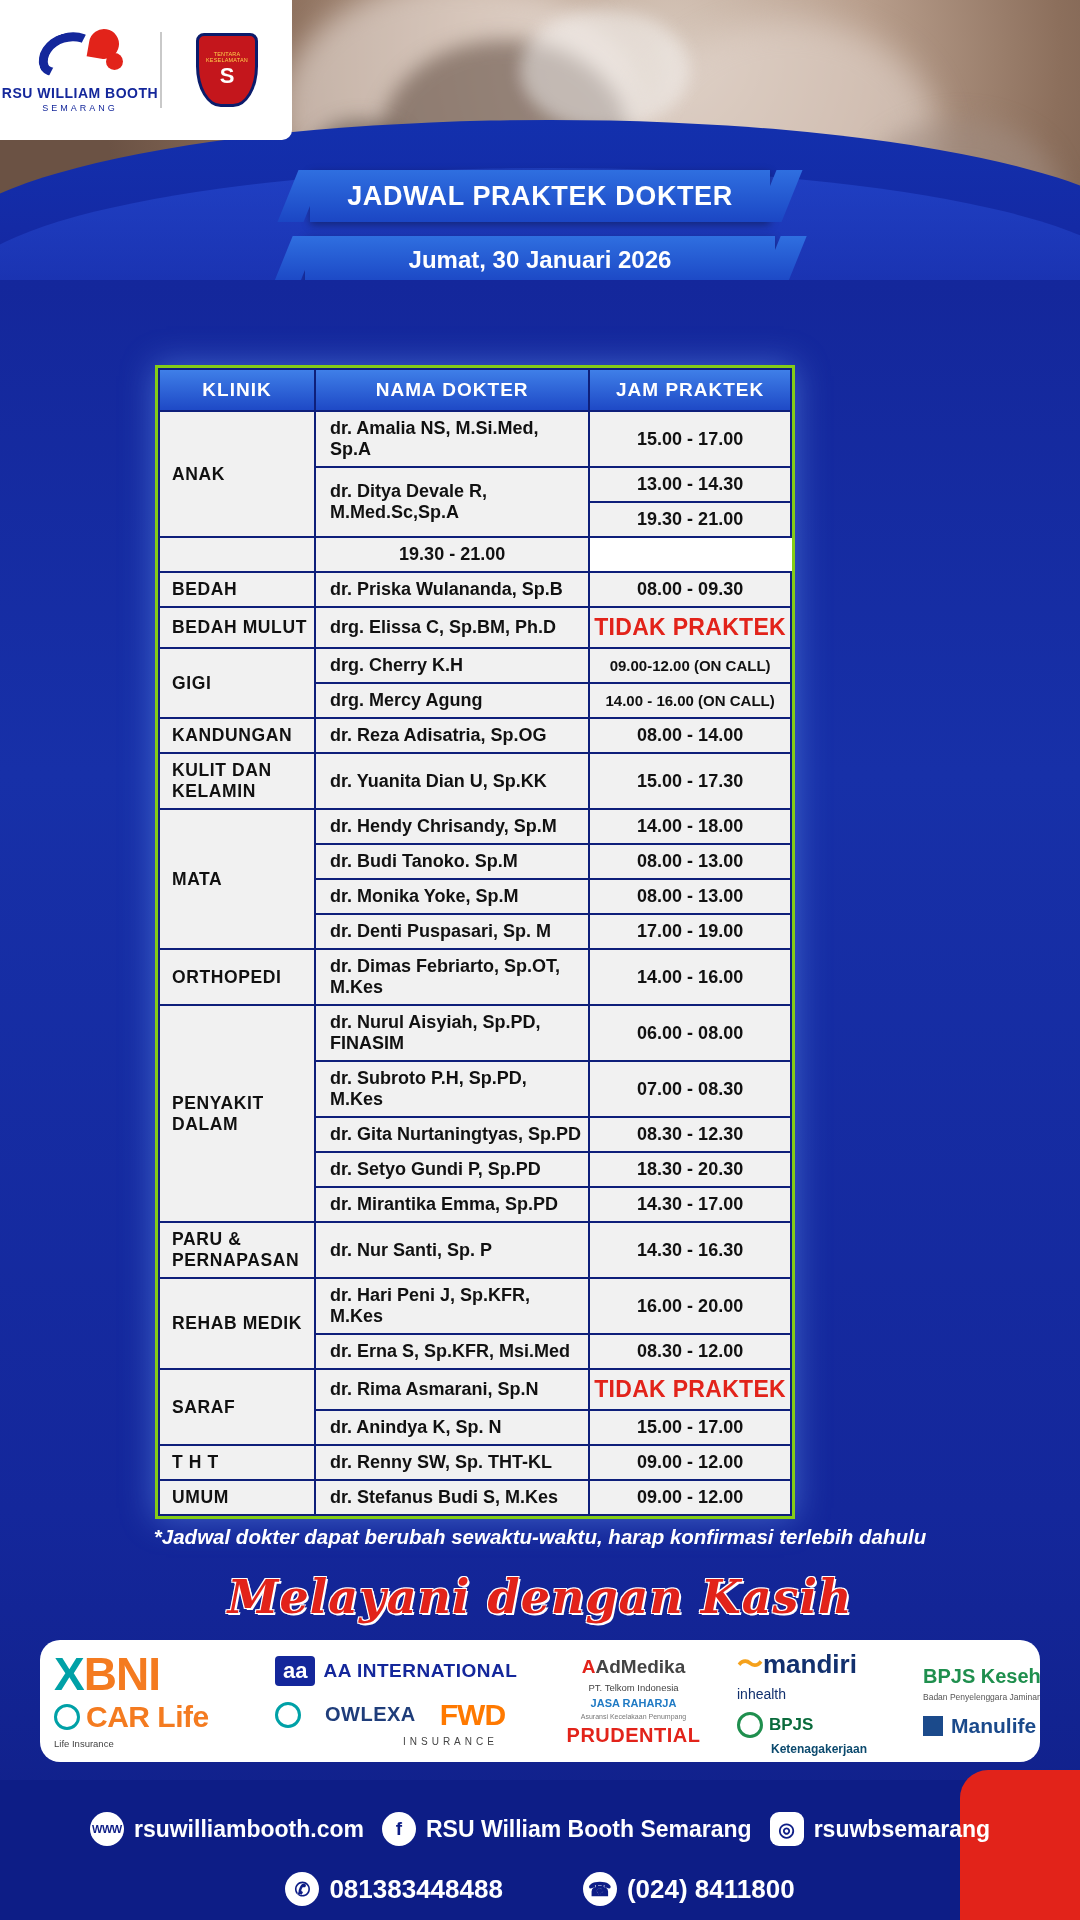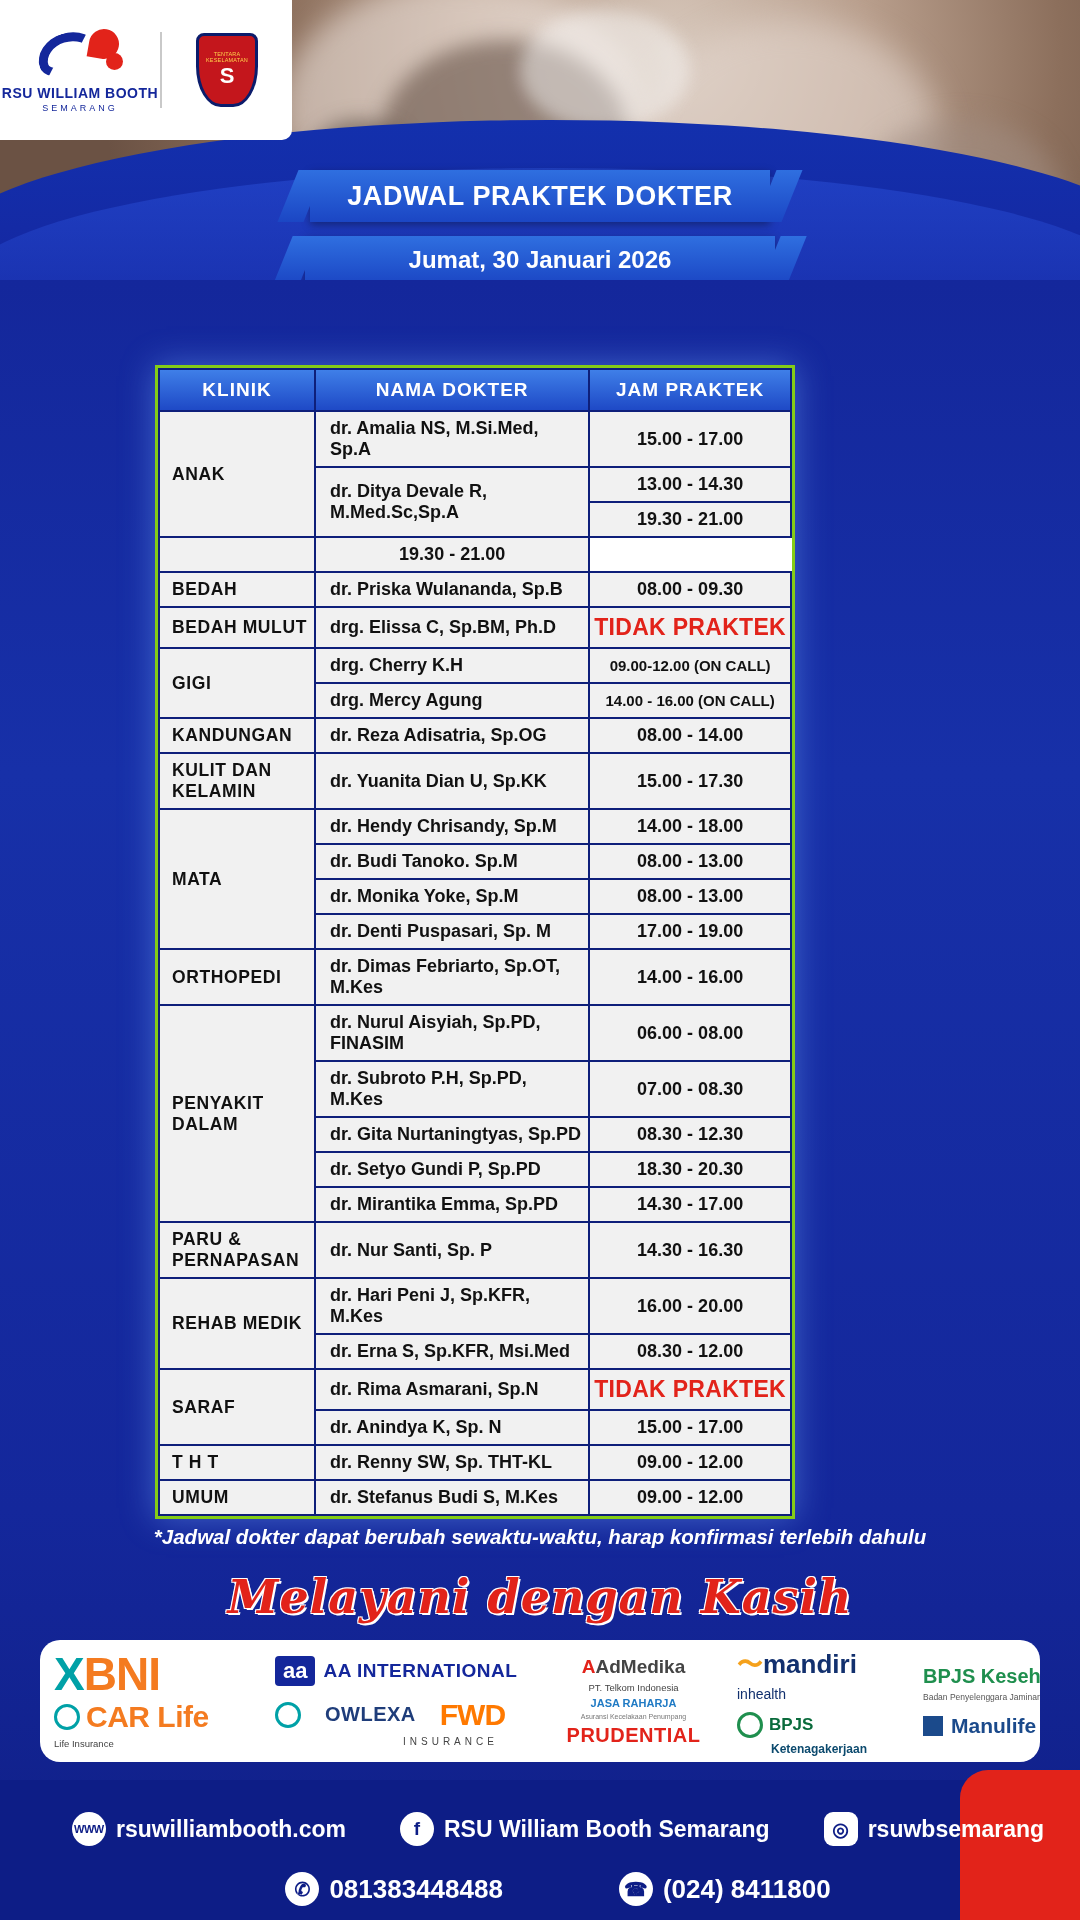--- a/index.html
+++ b/index.html
@@ -214,21 +214,20 @@
   }
   .f-row.r1 { top: 1812px; }
   .f-row.r2 { top: 1872px; gap: 80px; font-size: 26px; }
   .f-item { display: flex; align-items: center; gap: 10px; }
   .ic {
     width: 34px; height: 34px; border-radius: 50%;
     background: #ffffff; color: #0d1d86;
     display: flex; align-items: center; justify-content: center;
     font-size: 19px; font-weight: bold;
     flex: none;
-    margin-left: 36px;
   }
   .ic.sq { border-radius: 9px; }
   .ic.www { font-size: 11px; letter-spacing: -.5px; }
 </style>
 </head>
 <body>
 
 <div class="header-photo">
   <div class="photo-shapes">
     <div class="ph ph1"></div>

